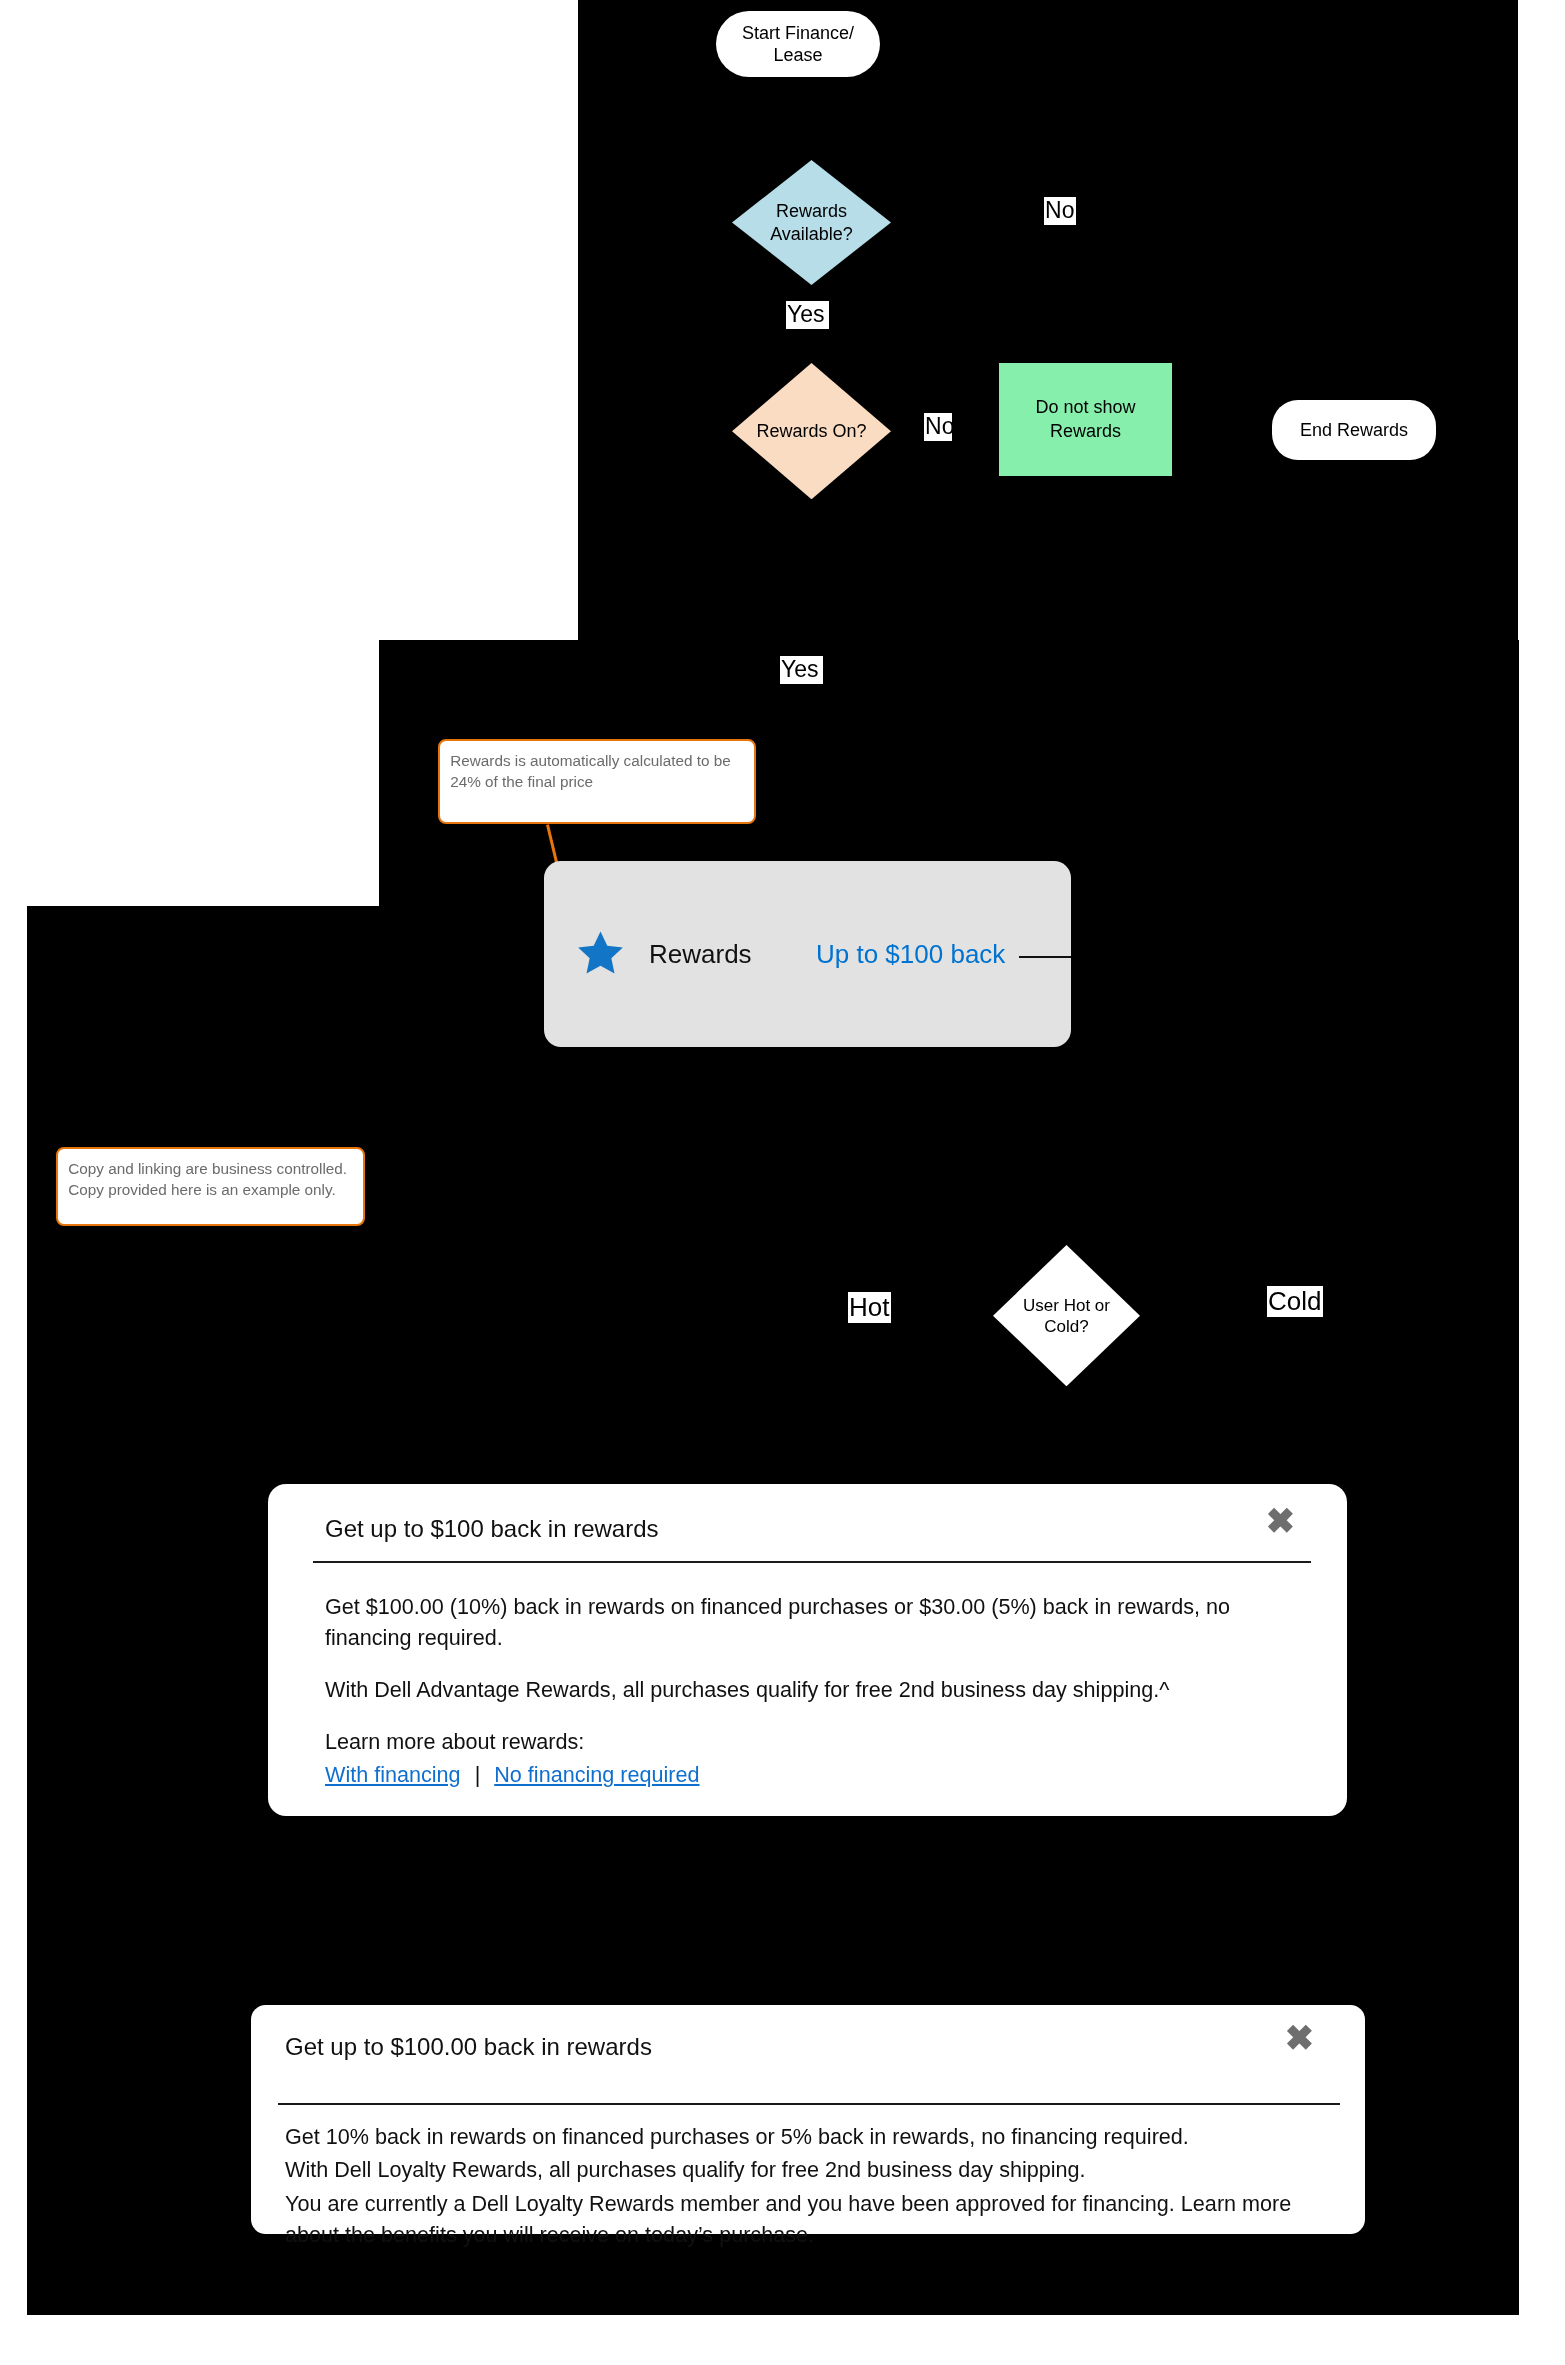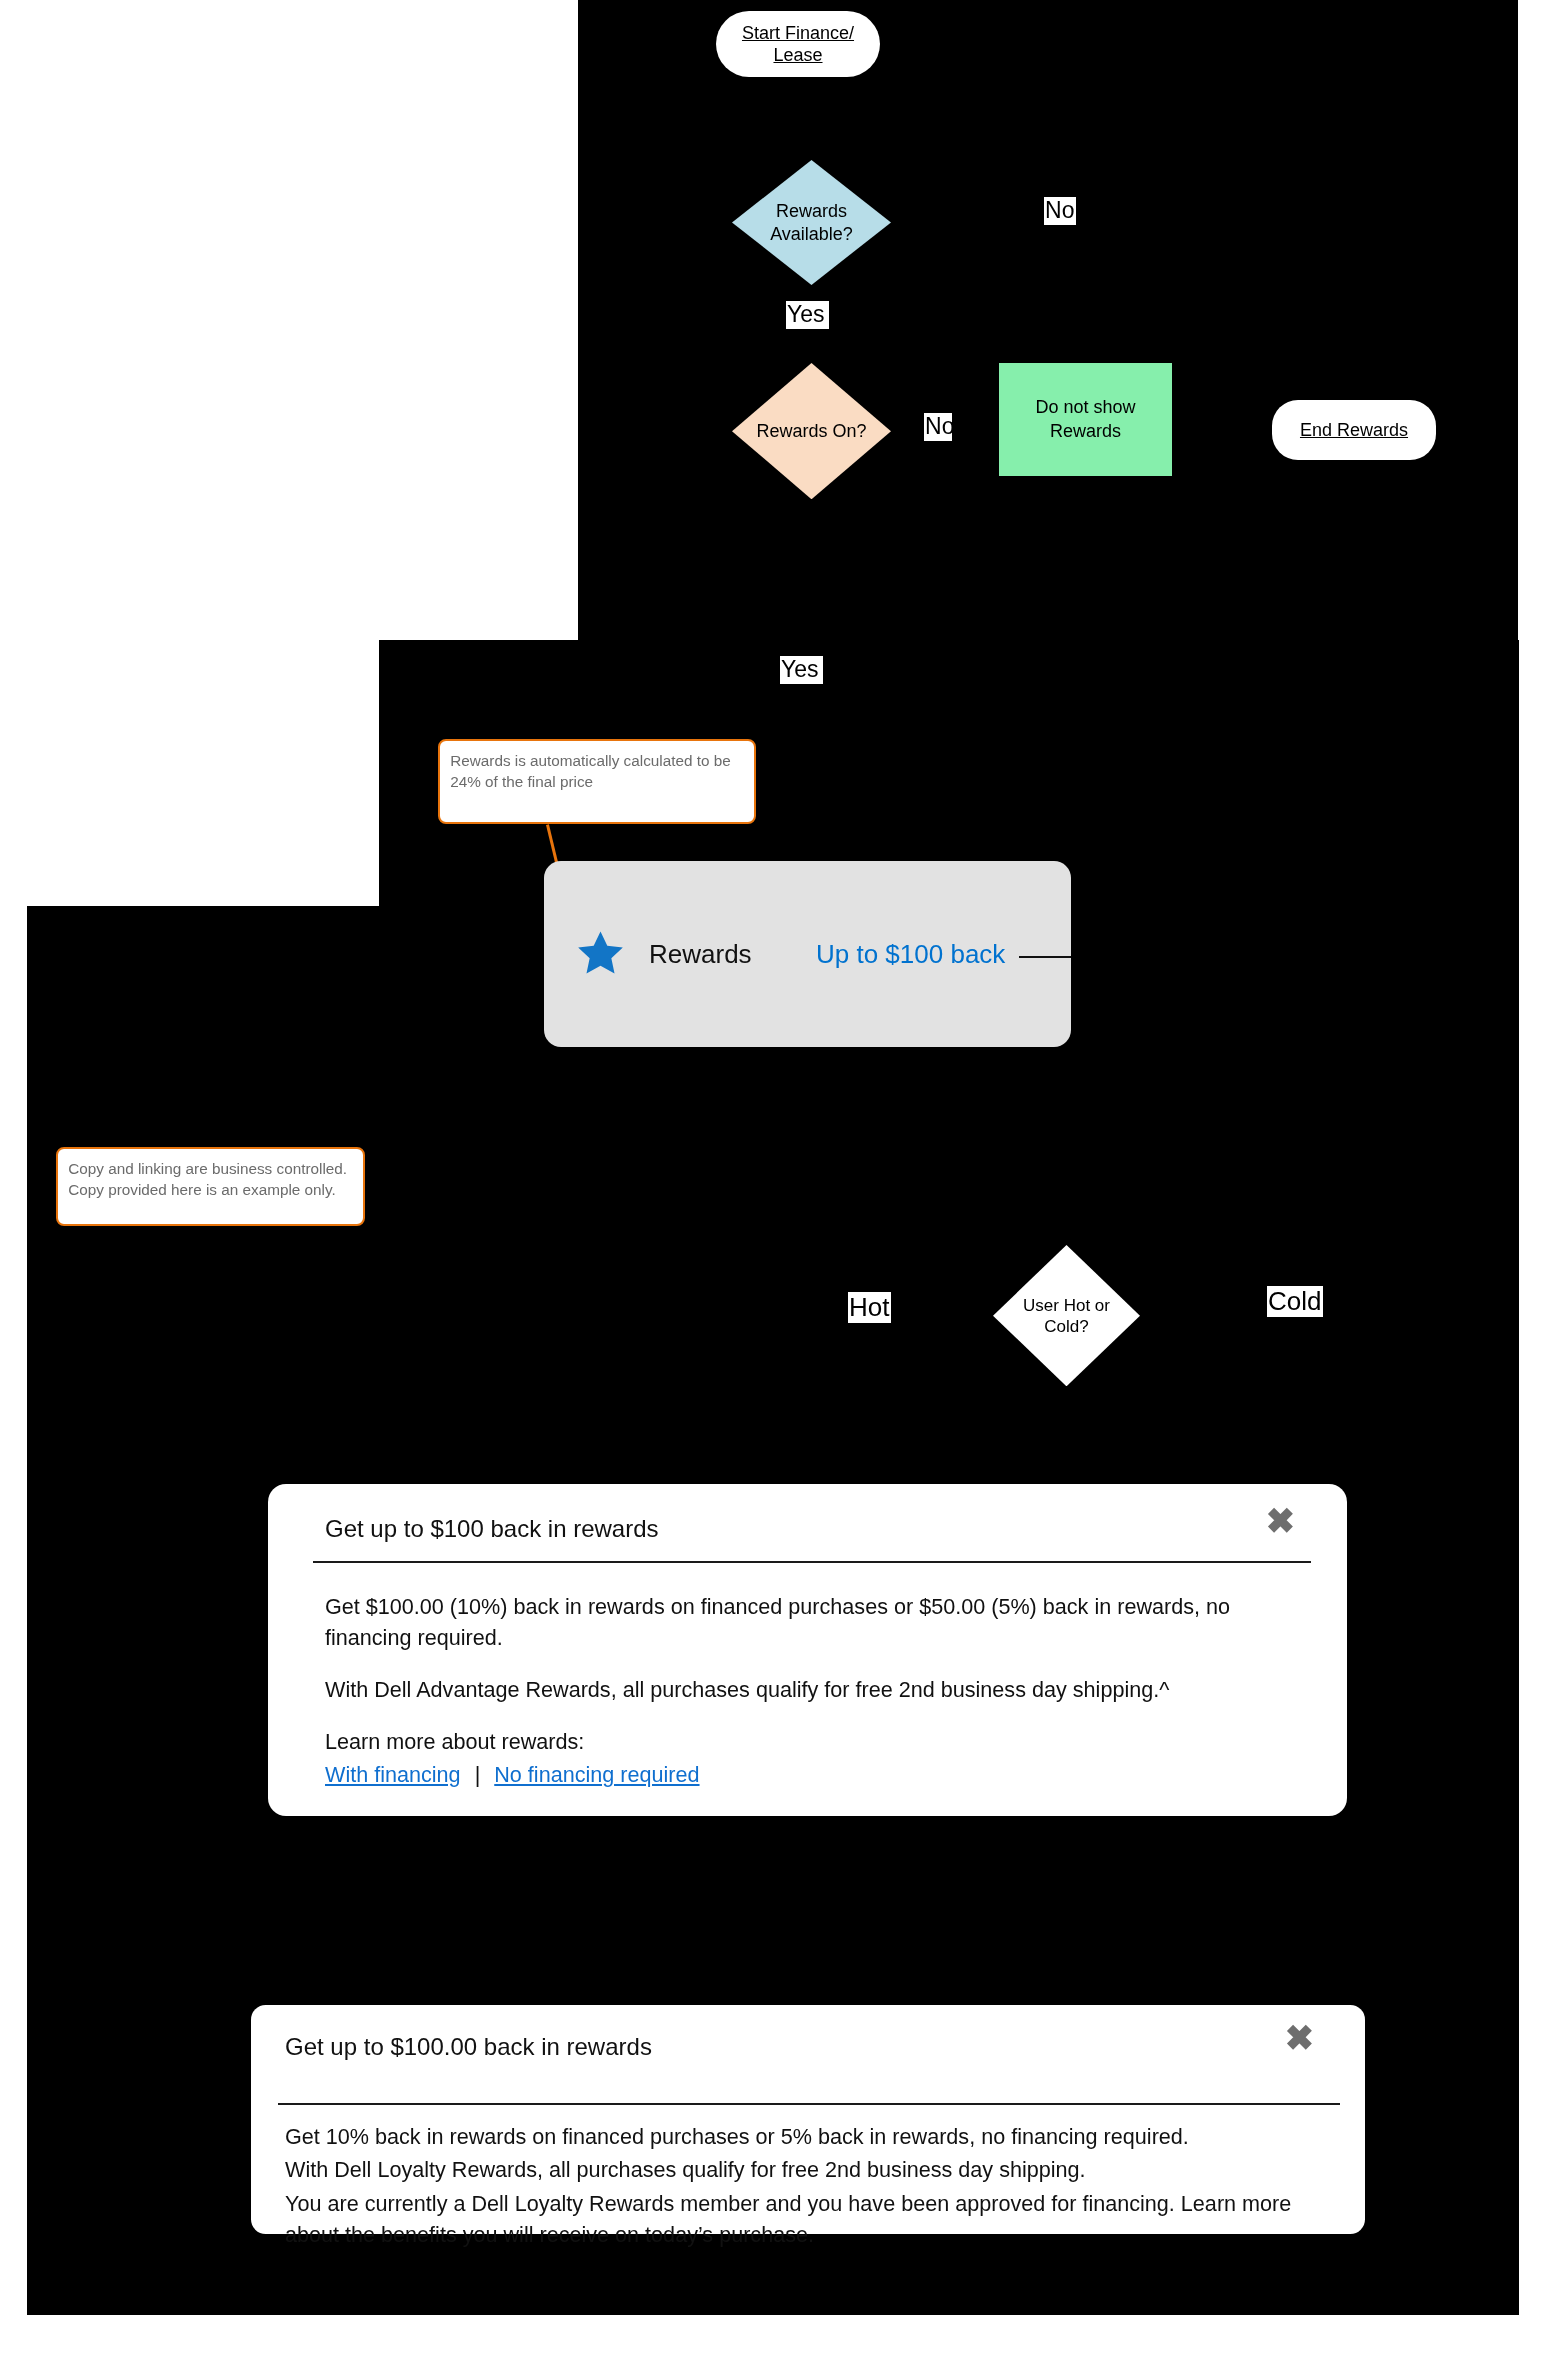--- a/index.html
+++ b/index.html
@@ -4,21 +4,21 @@
 <style>
   html,body{margin:0;padding:0;background:#ffffff;}
   body{font-family:"Liberation Sans",sans-serif;}
   #root{position:relative;width:1566px;height:2366px;background:#ffffff;overflow:hidden;}
 
   
   .bg{position:absolute;background:#000000;}
 
   
   .node{position:absolute;box-sizing:border-box;display:flex;align-items:center;justify-content:center;text-align:center;color:#000;}
-  .terminator{background:#ffffff;border-radius:33px;font-size:18px;line-height:1.25;text-decoration:underline;}
+  .terminator{background:#ffffff;border-radius:33px;font-size:18px;line-height:1.25;}
   .process{background:#86efac;font-size:18px;line-height:1.3;margin-left:8px;}
   .diamond-wrap{position:absolute;}
   .diamond{position:absolute;inset:0;}
   .diamond-label{position:absolute;inset:0;display:flex;align-items:center;justify-content:center;text-align:center;font-size:18px;line-height:1.25;color:#000;}
 
   
   .edge-label{position:absolute;background:#ffffff;color:#000000;font-size:23px;line-height:1.0;padding:2.3px 1.1px;white-space:nowrap;overflow:hidden;}
   .note-strip{position:absolute;background:#ffffff;color:#000000;font-size:18.7px;line-height:1.1;padding:2.8px 2.3px;white-space:nowrap;overflow:hidden;}
 
   
@@ -118,21 +118,21 @@
     <div class="rw-amount" style="left:272px;top:78px;">Up to $100 back</div>
     <div class="rw-rule" style="left:475px;top:95px;width:52px;"></div>
   </div>
 
   <div class="popover" style="left:268px;top:1484px;width:1079px;height:332px;border-radius:18px;">
     <div class="pop-title" style="left:57px;top:31px;font-size:24px;">Get up to $100 back in rewards</div>
     <div class="pop-close" style="right:52px;top:19px;font-size:35px;">✖</div>
     <div class="pop-rule" style="left:45px;top:77px;width:998px;"></div>
 
     <div class="pop-body" style="left:57px;top:108px;width:993px;font-size:21.6px;line-height:1.42;">
-      <p class="pop-p">Get $100.00 (10%) back in rewards on financed purchases or $50.00 (5%) back in rewards, no financing required.</p>
+      <p class="pop-p">Get $100.00 (10%) back in rewards on financed purchases or $30.00 (5%) back in rewards, no financing required.</p>
       <p class="pop-p">With Dell Advantage Rewards, all purchases qualify for free 2nd business day shipping.^</p>
       <p class="pop-p tight">Learn more about rewards:</p>
       <p class="pop-p tight">
         <a class="pop-link" href="#">With financing</a>
         <span class="pop-sep" style="padding:0 8px;">|</span>
         <a class="pop-link" href="#">No financing required</a>
       </p>
     </div>
   </div>
 

